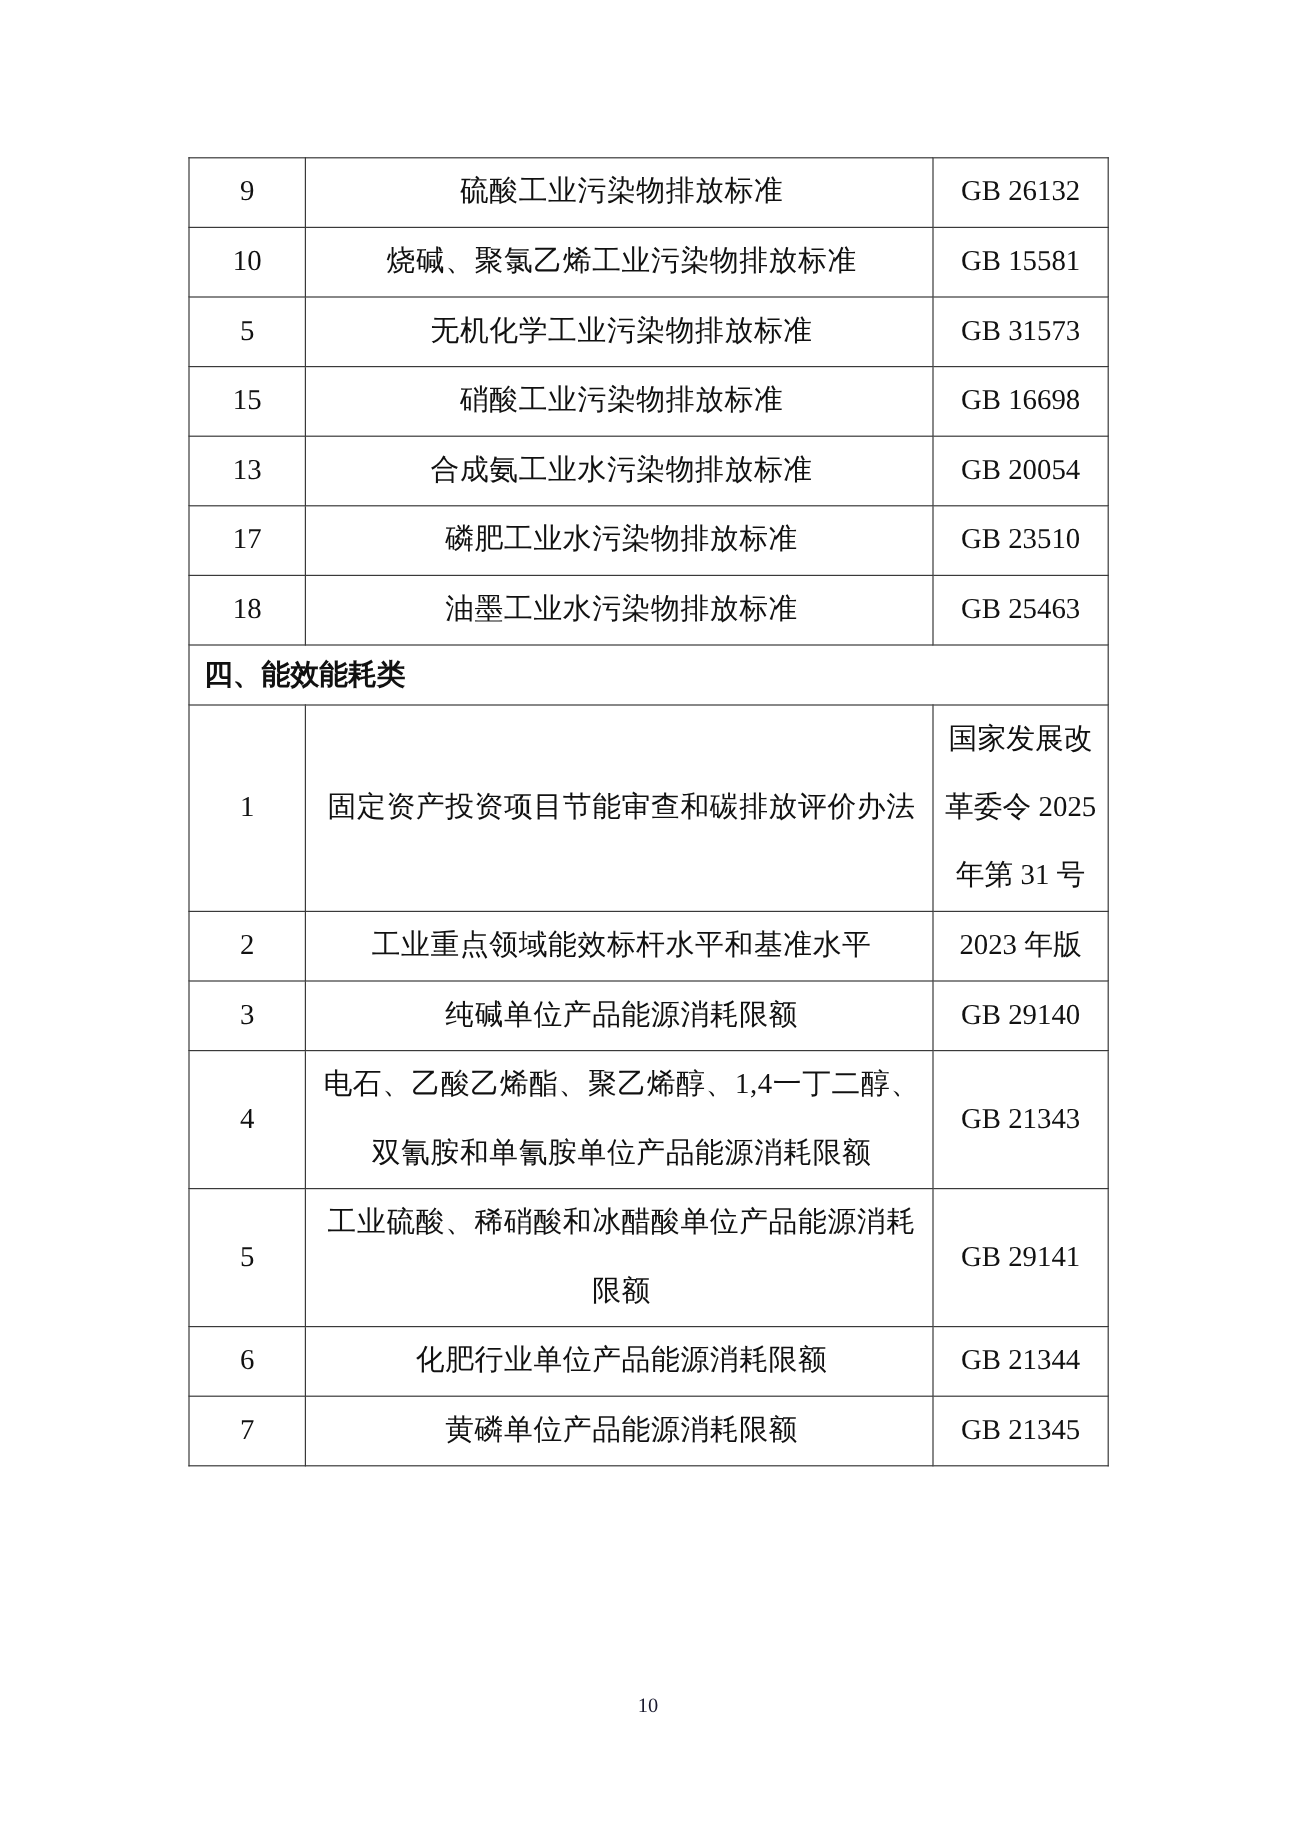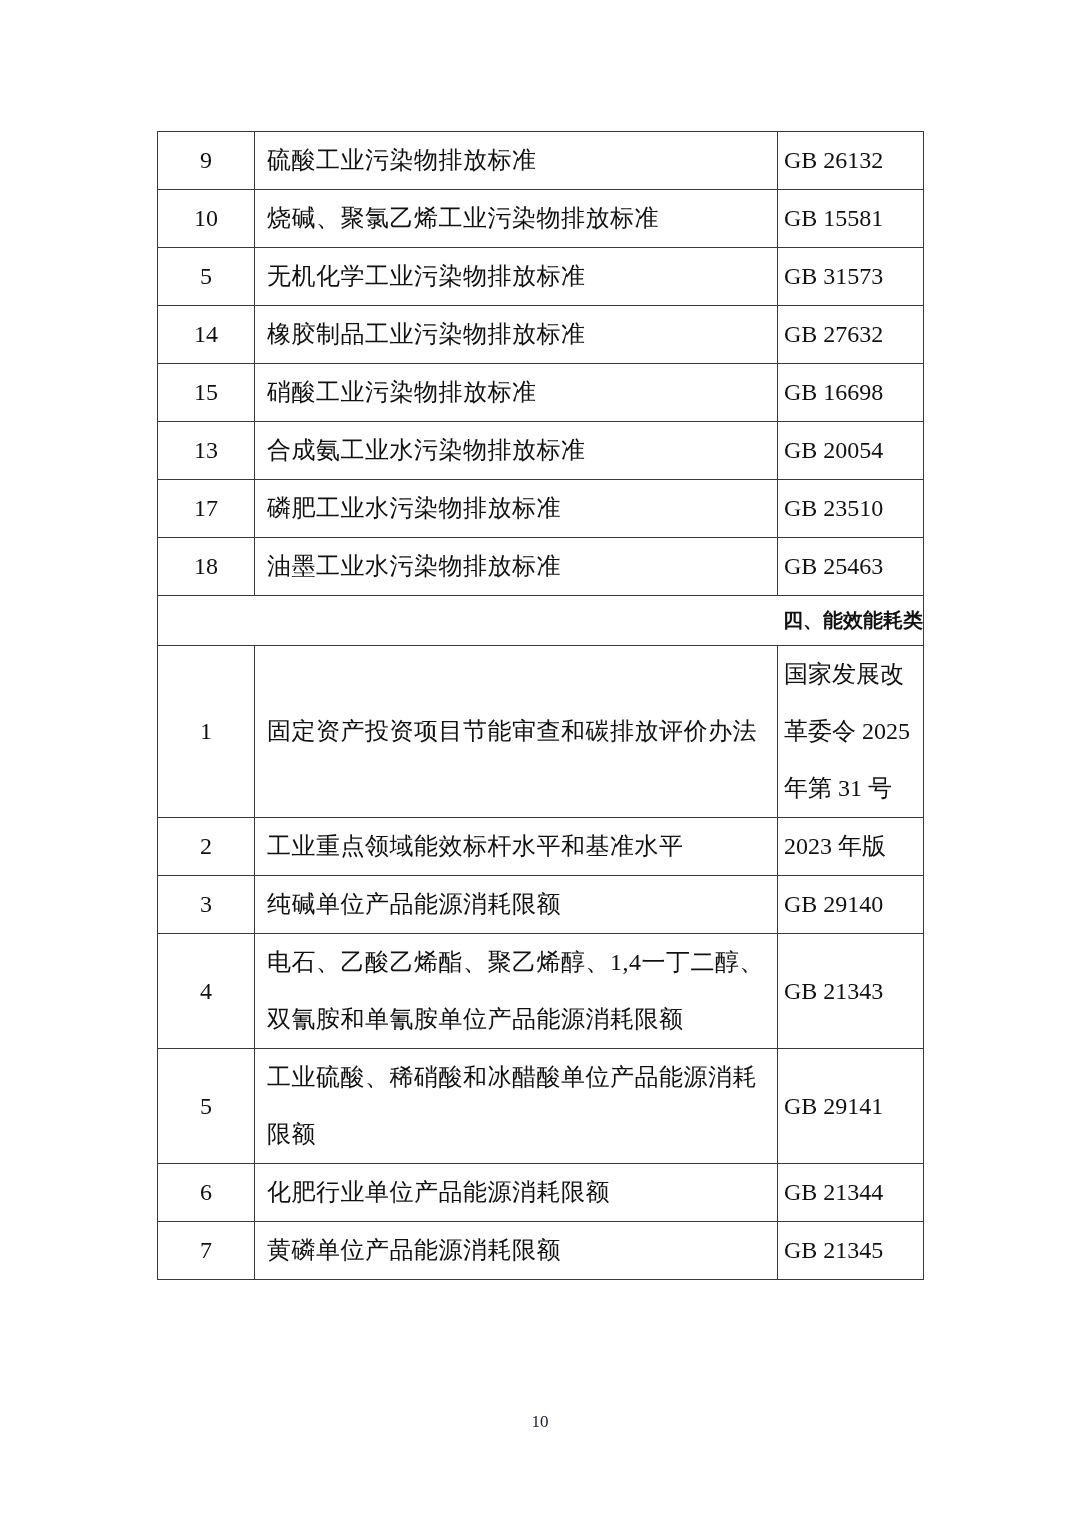--- a/index.html
+++ b/index.html
@@ -31,39 +31,39 @@
     line-height: 57px;
     height: 57px;
     vertical-align: middle;
     overflow: hidden;
   }
   .c-num {
     text-align: center;
     width: 97px;
   }
   .c-title {
-    text-align: left;
+    text-align: center;
     padding: 0 8px 0 12px !important;
     white-space: pre-line;
     letter-spacing: 0.5px;
     width: 523px;
   }
   .c-code {
-    text-align: left;
+    text-align: center;
     white-space: pre-line;
     padding: 0 6px !important;
     width: 146px;
   }
   tr.section-row td {
     font-family: "Liberation Sans", "DejaVu Sans", sans-serif;
     font-weight: bold;
-    font-size: 20px;
+    font-size: 24px;
     height: 49px;
     line-height: 49px;
-    text-align: right;
+    text-align: left;
     padding: 0 0 0 12px;
   }
   .page-number {
     position: absolute;
     top: 1412px;
     left: 0;
     width: 100%;
     text-align: center;
     font-size: 17px;
     color: #1a1a2e;
@@ -89,25 +89,20 @@
   </tr>
         <tr>
     <td class="c-num">10</td>
     <td class="c-title">烧碱、聚氯乙烯工业污染物排放标准</td>
     <td class="c-code">GB 15581</td>
   </tr>
         <tr>
     <td class="c-num">5</td>
     <td class="c-title">无机化学工业污染物排放标准</td>
     <td class="c-code">GB 31573</td>
-  </tr>
-        <tr>
-    <td class="c-num">14</td>
-    <td class="c-title">橡胶制品工业污染物排放标准</td>
-    <td class="c-code">GB 27632</td>
   </tr>
         <tr>
     <td class="c-num">15</td>
     <td class="c-title">硝酸工业污染物排放标准</td>
     <td class="c-code">GB 16698</td>
   </tr>
         <tr>
     <td class="c-num">13</td>
     <td class="c-title">合成氨工业水污染物排放标准</td>
     <td class="c-code">GB 20054</td>

